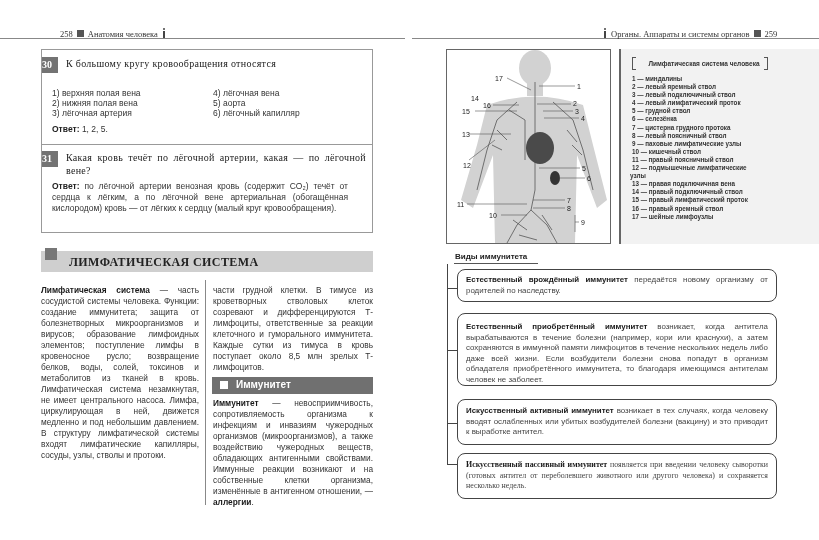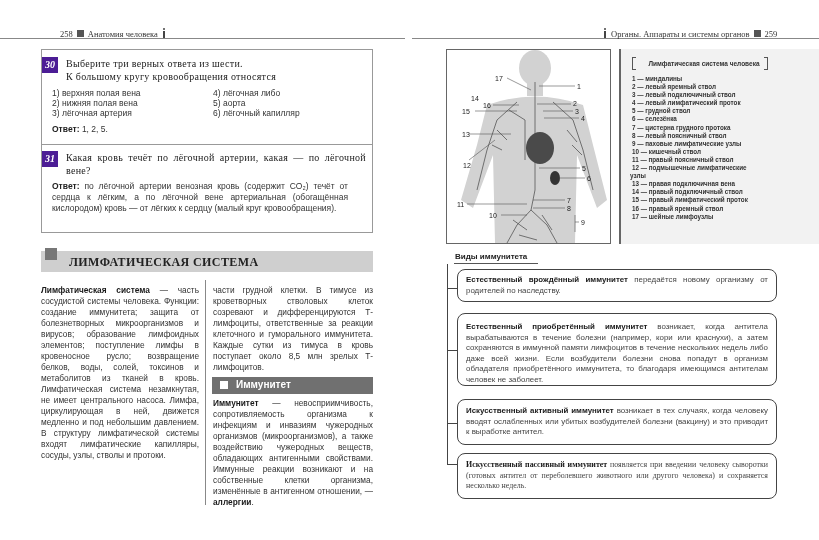--- a/index.html
+++ b/index.html
@@ -7,21 +7,21 @@
   body{position:relative;font-family:"Liberation Sans",sans-serif;color:#2a2a2a;}
   .abs{position:absolute;}
   .runhead{font-family:"Liberation Serif",serif;font-size:8.5px;color:#333;top:28px;white-space:nowrap;}
   .rh-sq{display:inline-block;width:7px;height:7px;background:#555;vertical-align:-0px;margin:0 4px;}
   .rh-fig{display:inline-block;width:4px;height:10px;vertical-align:-1px;margin-left:4px;position:relative;}
   .rh-fig::before{content:"";position:absolute;left:1px;top:0;width:2px;height:2px;border-radius:50%;background:#444;}
   .rh-fig::after{content:"";position:absolute;left:1px;top:3px;width:2px;height:7px;background:#444;}
   .hrule{top:38px;height:1px;background:#888;}
   .qbox{left:41px;top:49px;width:332px;height:184px;border:1px solid #999;}
   .qsep{left:41px;top:144px;width:332px;height:1px;background:#999;}
-  .qnum{width:16px;height:16px;background:#4c1d95;color:#fff;font-family:"Liberation Serif",serif;font-weight:bold;font-size:10px;text-align:center;line-height:16px;font-style:italic;}
+  .qnum{width:16px;height:16px;background:#737373;color:#fff;font-family:"Liberation Serif",serif;font-weight:bold;font-size:10px;line-height:16px;}
   .qtext{font-family:"Liberation Serif",serif;font-size:10px;line-height:13px;color:#222;letter-spacing:0.3px;}
   .opt{font-size:8.5px;line-height:10px;color:#333;white-space:nowrap;}
   .ans{font-size:8.5px;line-height:11px;color:#333;}
   .ans b{color:#222;}
   .sec-bar{left:41px;top:251px;width:332px;height:21px;background:#cfcfcf;}
   .sec-sq{left:45px;top:248px;width:12px;height:12px;background:#777;}
   .sec-title{left:69px;top:255px;font-family:"Liberation Serif",serif;font-weight:bold;font-size:12px;color:#222;letter-spacing:0.4px;}
   .body{font-size:8.3px;line-height:11px;color:#333;text-align:justify;}
   .body b{color:#1a1a1a;}
   .colrule{left:205px;top:280px;width:1px;height:225px;background:#888;}
@@ -46,30 +46,29 @@
 <div class="abs runhead" style="left:40px;margin-left:20px;">
   <span>258</span><span class="rh-sq"></span><span>Анатомия человека</span><span class="rh-fig"></span>
 </div>
 <div class="abs hrule" style="left:0;width:405px;"></div>
 
 <div class="abs qbox"></div>
 <div class="abs qsep"></div>
 
 <div class="abs qnum" style="left:42px;top:57px;">30</div>
 <div class="abs qtext" style="left:66px;top:57px;">
-  <div>Выберите три верных ответа из шести.</div>
   <div>К большому кругу кровообращения относятся</div>
 </div>
 <div class="abs opt" style="left:52px;top:88px;">
   <div><span>1)</span> <span>верхняя полая вена</span></div>
   <div><span>2)</span> <span>нижняя полая вена</span></div>
   <div><span>3)</span> <span>лёгочная артерия</span></div>
 </div>
 <div class="abs opt" style="left:213px;top:88px;">
-  <div><span>4)</span> <span>лёгочная либо</span></div>
+  <div><span>4)</span> <span>лёгочная вена</span></div>
   <div><span>5)</span> <span>аорта</span></div>
   <div><span>6)</span> <span>лёгочный капилляр</span></div>
 </div>
 <div class="abs ans" style="left:52px;top:124px;">
   <b>Ответ:</b> <span>1, 2, 5.</span>
 </div>
 
 <div class="abs qnum" style="left:42px;top:151px;">31</div>
 <div class="abs qtext" style="left:66px;top:151px;width:300px;text-align:justify;">Какая кровь течёт по лёгочной артерии, какая — по лёгочной вене?</div>
 <div class="abs ans" style="left:52px;top:181px;width:296px;text-align:justify;">

